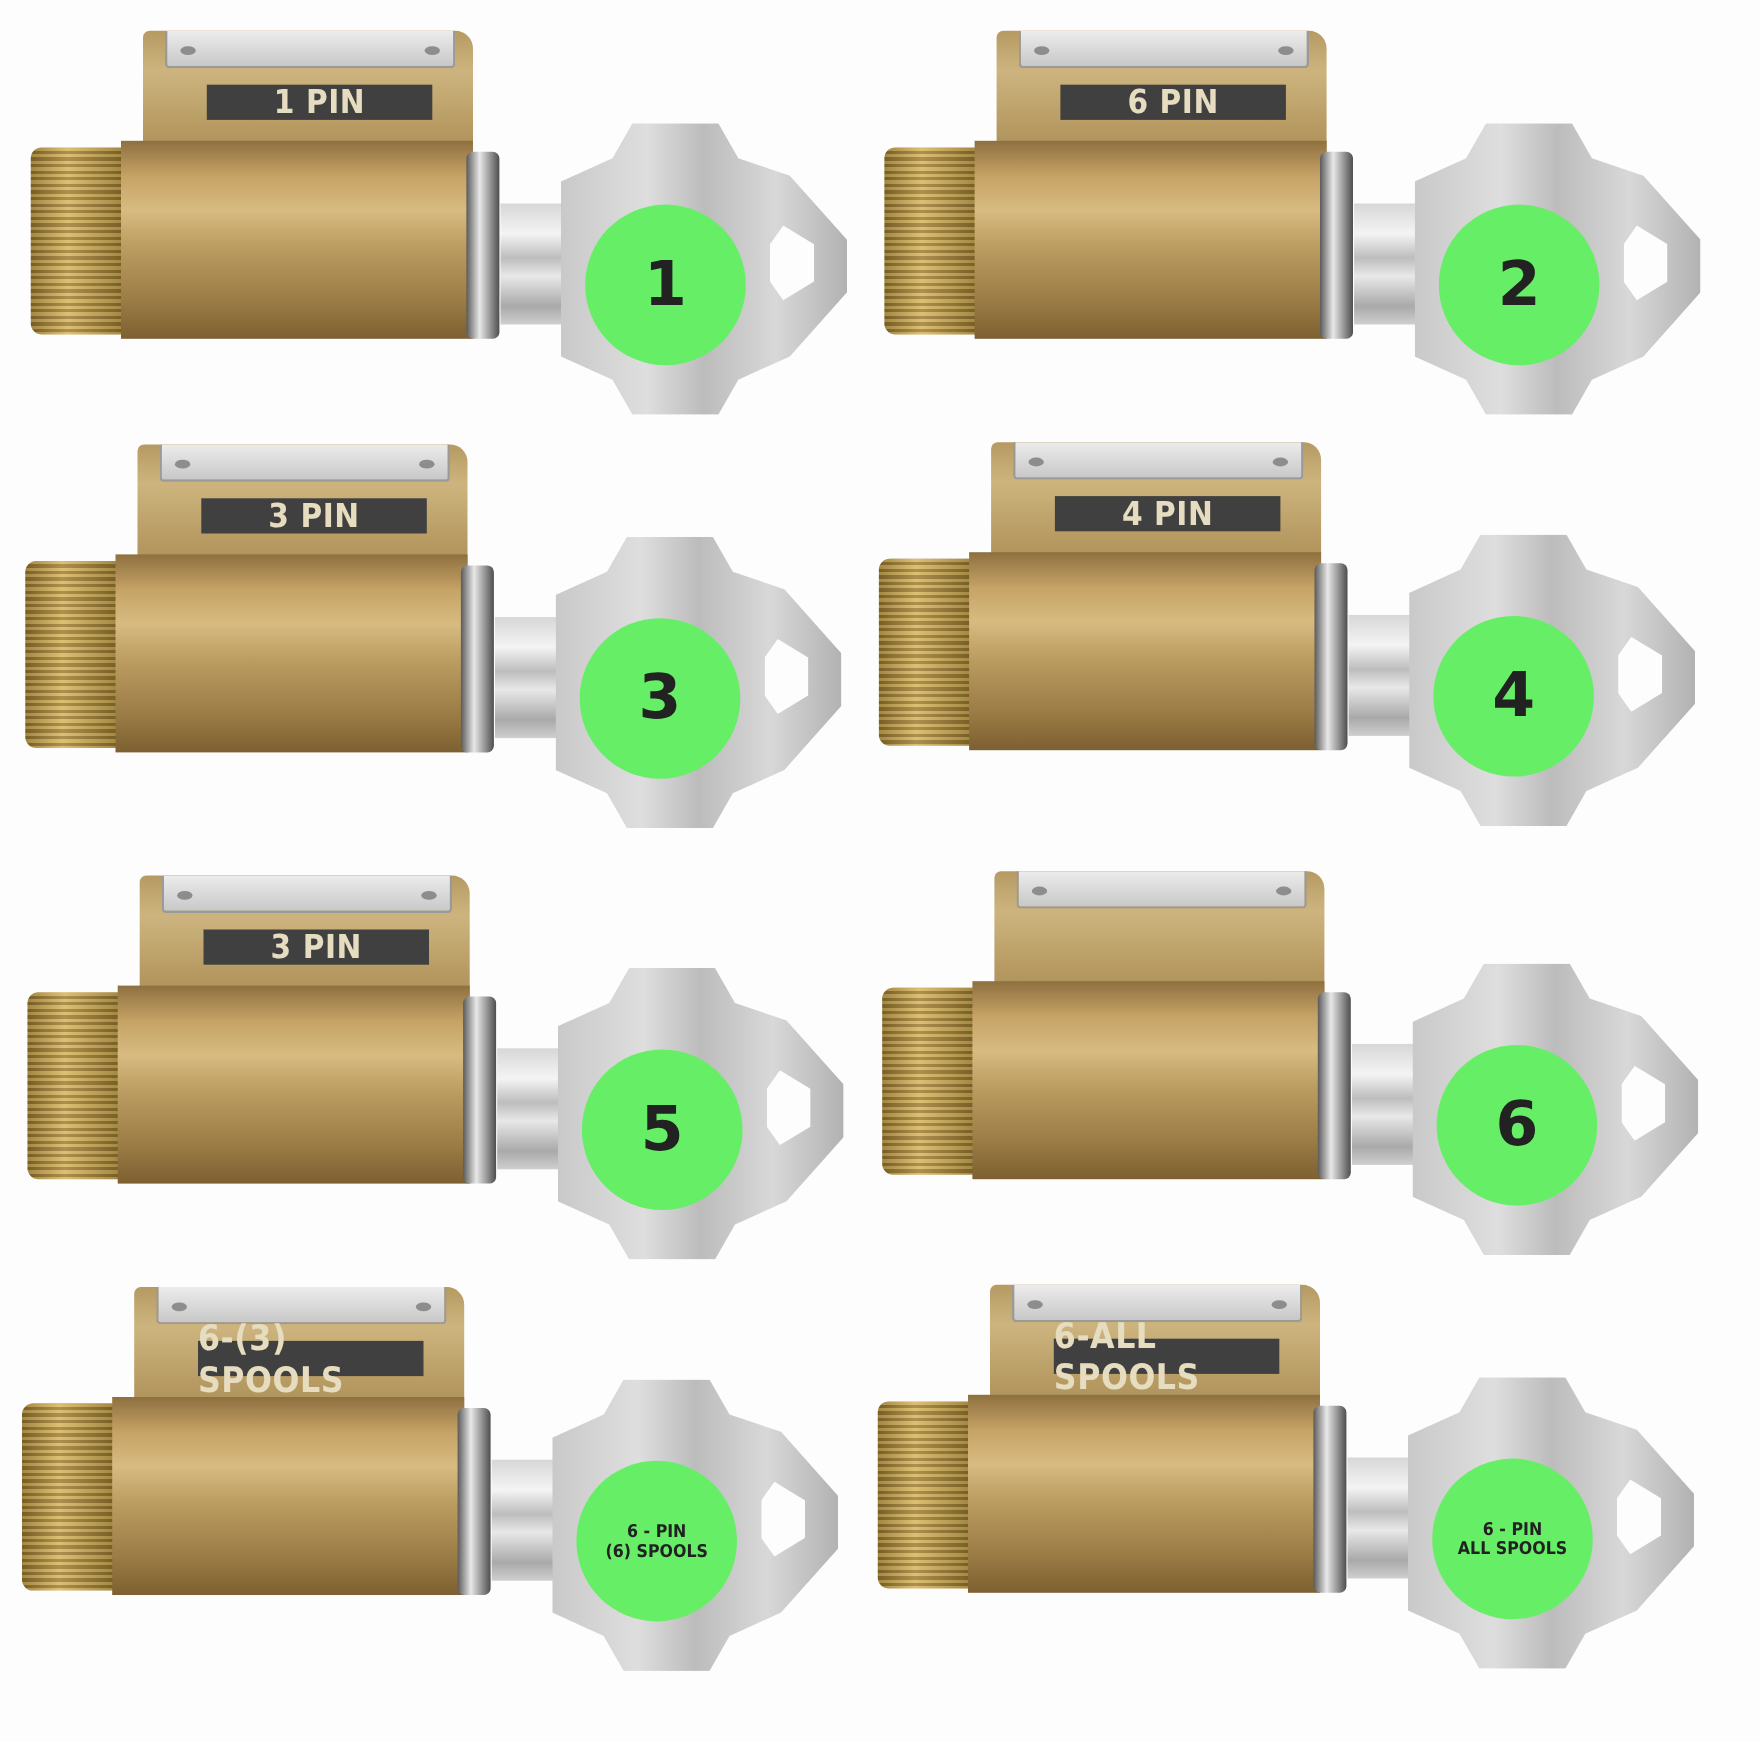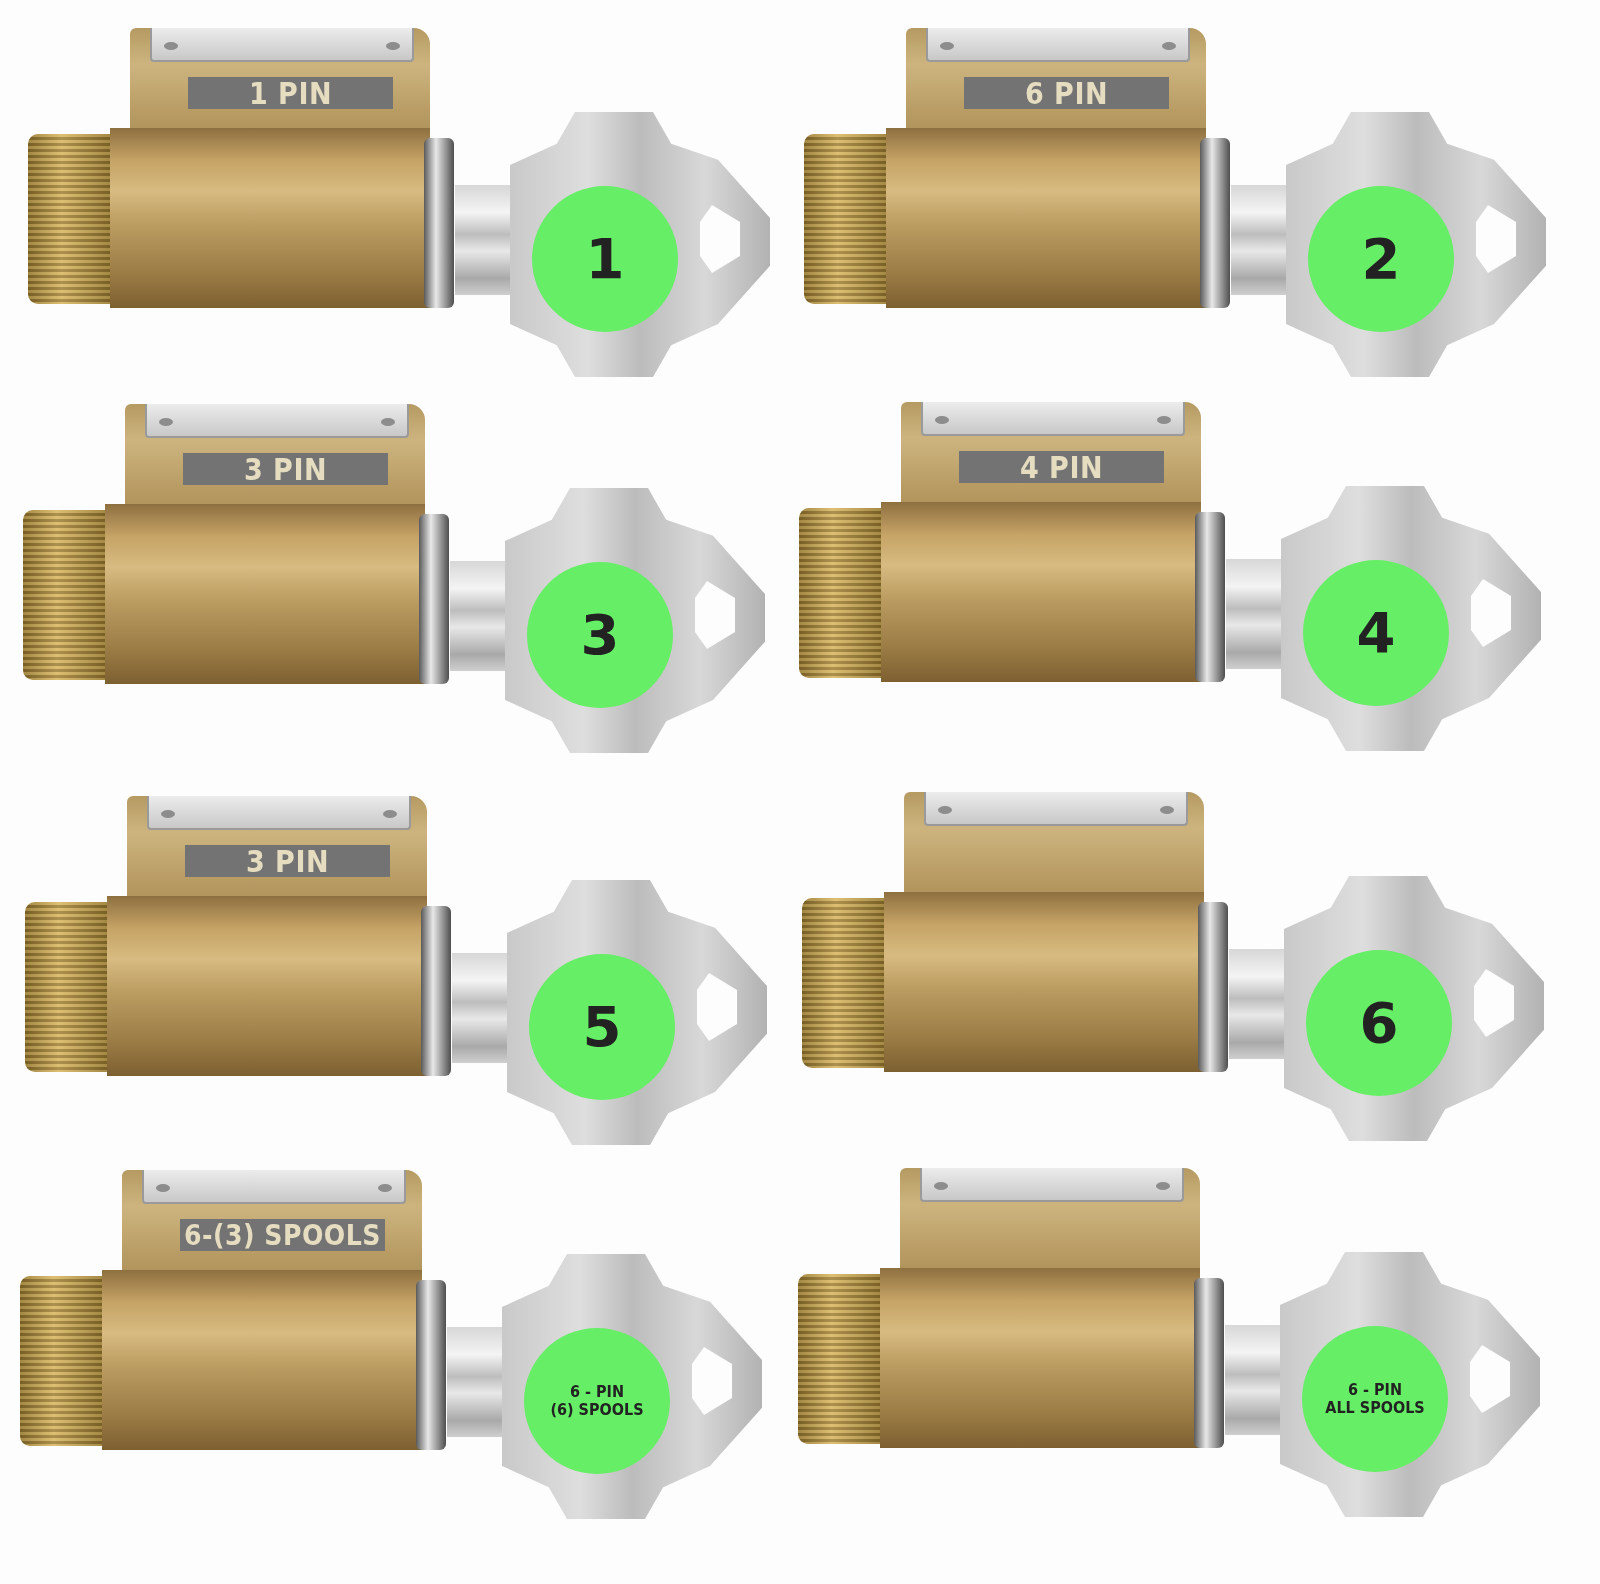--- a/index.html
+++ b/index.html
@@ -6,24 +6,24 @@
   body{width:1600px;height:1584px;position:relative;overflow:hidden;font-family:"DejaVu Sans",sans-serif;}
   .grid{position:absolute;left:0;top:0;width:1600px;height:1584px;}
   .cell{position:absolute;width:800px;height:396px;}
   .housing{position:absolute;left:130px;top:28px;width:300px;height:120px;
     background:linear-gradient(180deg,#b59a62 0%,#cdb47e 30%,#b89c64 70%,#a88c55 100%);
     border-radius:6px 16px 0 0;}
   .plate{position:absolute;left:150px;top:28px;width:260px;height:32px;
     background:linear-gradient(180deg,#ececec,#c8c8c8);border:2px solid #9a9a9a;border-top:none;border-radius:0 0 4px 4px;}
   .plate::before,.plate::after{content:"";position:absolute;top:14px;width:14px;height:8px;border-radius:50%;background:#8d8d8d;}
   .plate::before{left:12px}.plate::after{right:12px}
-  .label{position:absolute;left:188px;top:77px;width:205px;height:32px;background:#737373;
+  .label{position:absolute;left:188px;top:77px;width:205px;height:32px;background:#404040;
     color:#e6dcc0;font-family:"DejaVu Sans Condensed","DejaVu Sans",sans-serif;font-size:30px;font-weight:bold;
     display:flex;align-items:center;justify-content:center;letter-spacing:0.5px;}
-  .label.small{font-size:28px;}
+  .label.small{font-size:32px;}
   .knurl{position:absolute;left:28px;top:134px;width:84px;height:170px;border-radius:10px 0 0 10px;
     background:repeating-linear-gradient(180deg,#d8b45a 0 3px,#9e7d30 3px 6px);}
   .knurl::after{content:"";position:absolute;inset:0;border-radius:10px 0 0 10px;
     background:linear-gradient(90deg,rgba(0,0,0,.25),rgba(255,255,255,.15) 40%,rgba(0,0,0,.25));}
   .body{position:absolute;left:110px;top:128px;width:320px;height:180px;
     background:linear-gradient(180deg,#8e7040 0%,#c6a366 18%,#d7bb80 35%,#b99a5f 55%,#9c7d46 80%,#7d6031 100%);}
   .ring{position:absolute;left:424px;top:138px;width:30px;height:170px;border-radius:6px;
     background:linear-gradient(90deg,#5a5a5a,#e8e8e8 40%,#9c9c9c 70%,#4e4e4e);}
   .blade{position:absolute;left:455px;top:185px;width:100px;height:110px;
     background:linear-gradient(180deg,#d7d7d7,#f4f4f4 25%,#bdbdbd 45%,#e8e8e8 60%,#a9a9a9 85%,#cfcfcf);}
@@ -146,20 +146,21 @@
       <div>
           <span>6 - PIN</span>
           <span>(6) SPOOLS</span>
         </div>
     </div>
   </div>
 
   <div class="cell" style="left:770px;top:1140px">
     <div class="housing"></div>
     <div class="plate"></div>
+    <div class="label small">6-ALL SPOOLS</div>
     <div class="knurl"></div>
     <div class="body"></div>
     <div class="ring"></div>
     <div class="blade"></div>
     <div class="bow"></div>
     <div class="hole"></div>
     <div class="badge multi">
       <div>
           <span>6 - PIN</span>
           <span>ALL SPOOLS</span>

